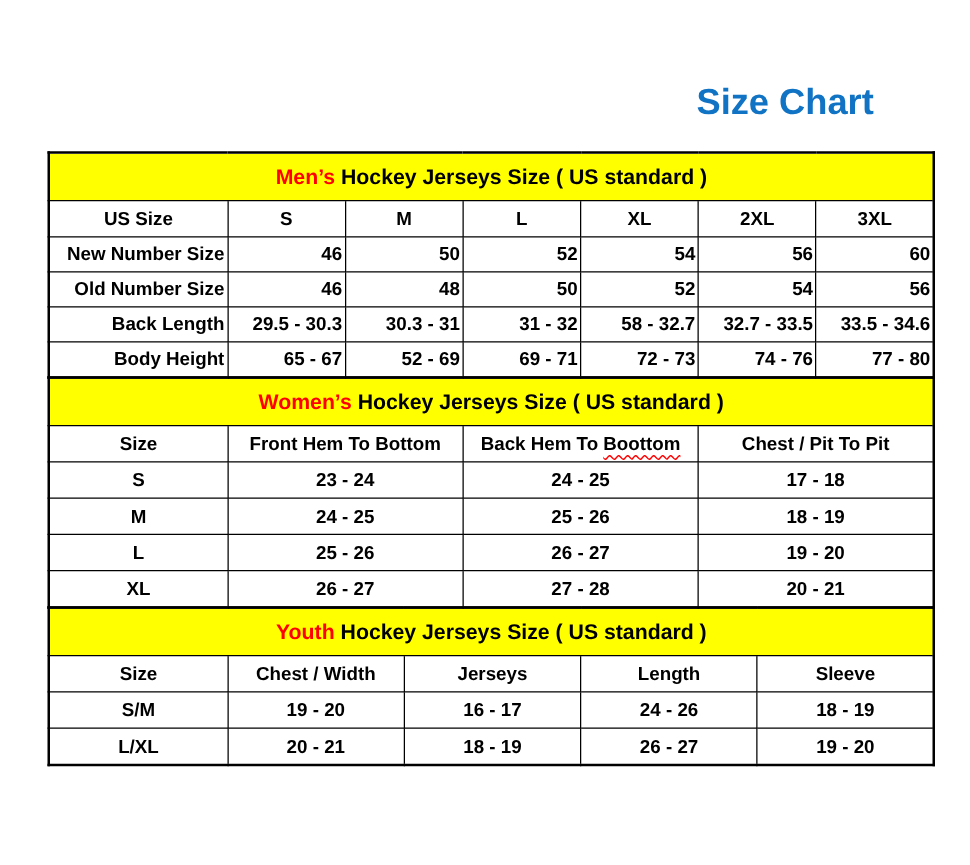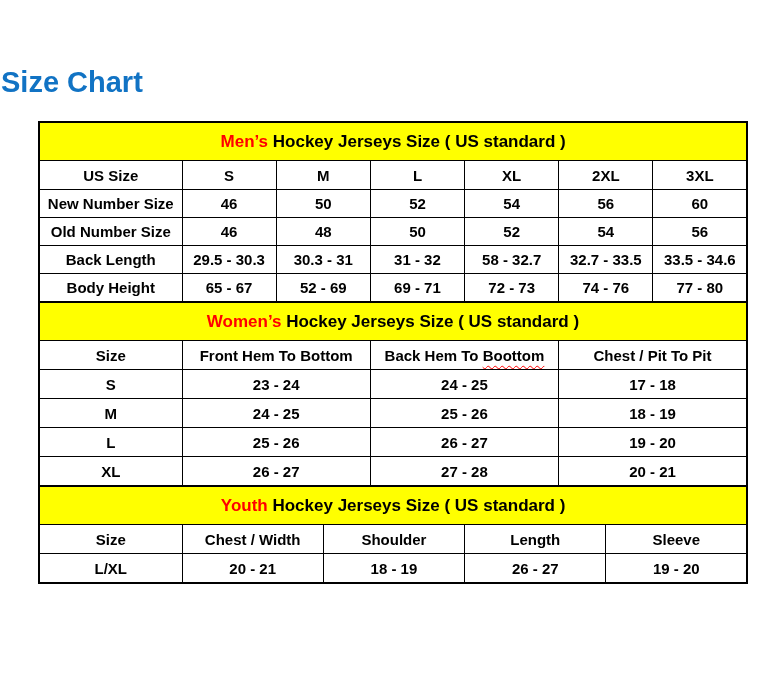--- a/index.html
+++ b/index.html
@@ -7,43 +7,43 @@
     --yellow:#FFFF00;
     --red:#FF0000;
     --ink:#000000;
   }
   html,body{margin:0;padding:0;background:#ffffff;}
   body{
     width:776px;height:692px;overflow:hidden;position:relative;
     font-family:"Liberation Sans", sans-serif;color:var(--ink);
   }
   .title{
-    position:absolute;top:66px;left:1px;width:683px;margin:0;
-    text-align:left;color:var(--title-blue);
+    position:absolute;top:66px;left:16px;width:683px;margin:0;
+    text-align:right;color:var(--title-blue);
     font-size:29px;font-weight:700;letter-spacing:0;
   }
   .tables{position:absolute;left:38px;top:121px;width:708px;}
   table.size-table{
     width:100%;border-collapse:collapse;table-layout:fixed;
     border:2px solid var(--ink);
   }
   table.size-table + table.size-table{margin-top:-2px;}
   td,th{
     border:1px solid var(--ink);
     text-align:center;vertical-align:middle;
     font-weight:700;font-size:15px;padding:0 2px;
     overflow:hidden;white-space:nowrap;
   }
   td.caption{
     background:var(--yellow);height:37px;font-size:17px;
     border:1px solid var(--ink);
   }
   .accent{color:var(--red);}
   .head-row th{height:28px;margin-left:10px;}
-  .mens tbody td{height:27px;}
+  .mens tbody td{height:27px;text-align:right;}
   .womens tbody td, .youth tbody td{height:28px;}
   .wavy{
     text-decoration:underline;
     text-decoration-style:wavy;
     text-decoration-color:var(--red);
     text-decoration-thickness:1px;
     text-underline-offset:4px;
     text-decoration-skip-ink:none;
   }
   
@@ -177,26 +177,33 @@
         <col class="c-data">
         <col class="c-data">
     </colgroup>
     <thead>
       <tr>
         <td class="caption" colspan="5"><span class="accent">Youth</span><span> Hockey Jerseys Size ( US standard )</span></td>
       </tr>
       <tr class="head-row">
           <th>Size</th>
           <th>Chest / Width</th>
-          <th>Shoulder</th>
+          <th>Jerseys</th>
           <th>Length</th>
           <th>Sleeve</th>
         </tr>
     </thead>
     <tbody>
+        <tr>
+          <td>S/M</td>
+          <td>19 - 20</td>
+          <td>16 - 17</td>
+          <td>24 - 26</td>
+          <td>18 - 19</td>
+        </tr>
         <tr>
           <td>L/XL</td>
           <td>20 - 21</td>
           <td>18 - 19</td>
           <td>26 - 27</td>
           <td>19 - 20</td>
         </tr>
       </tbody>
   </table>
 

